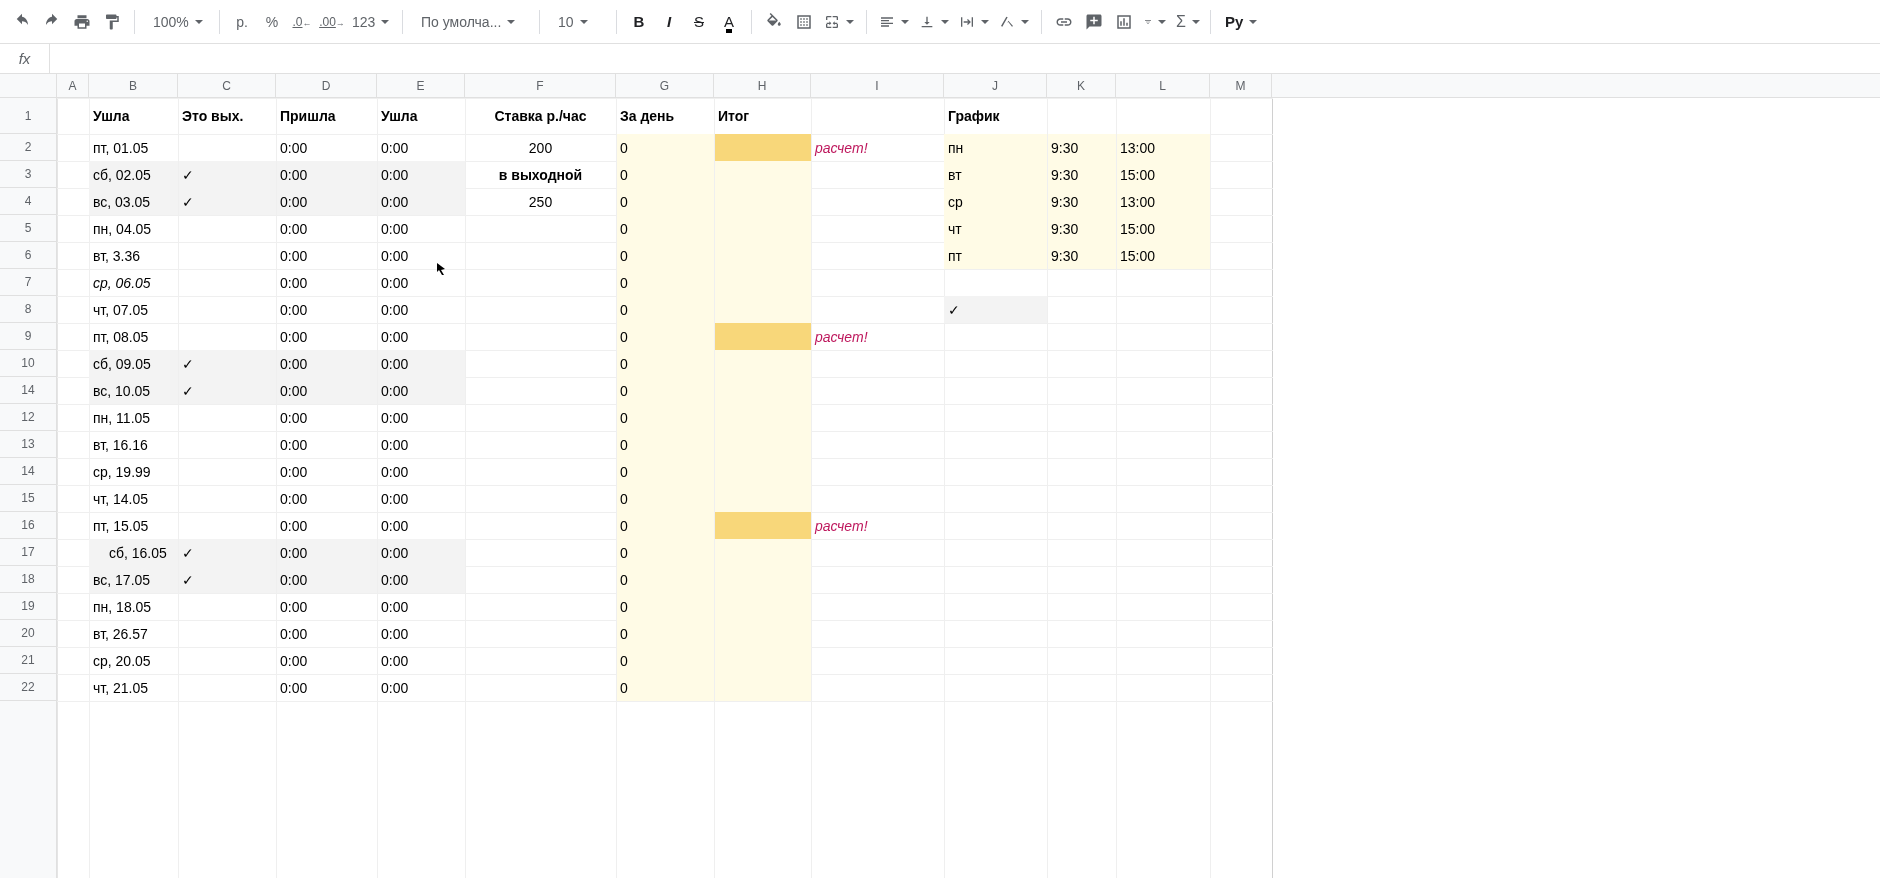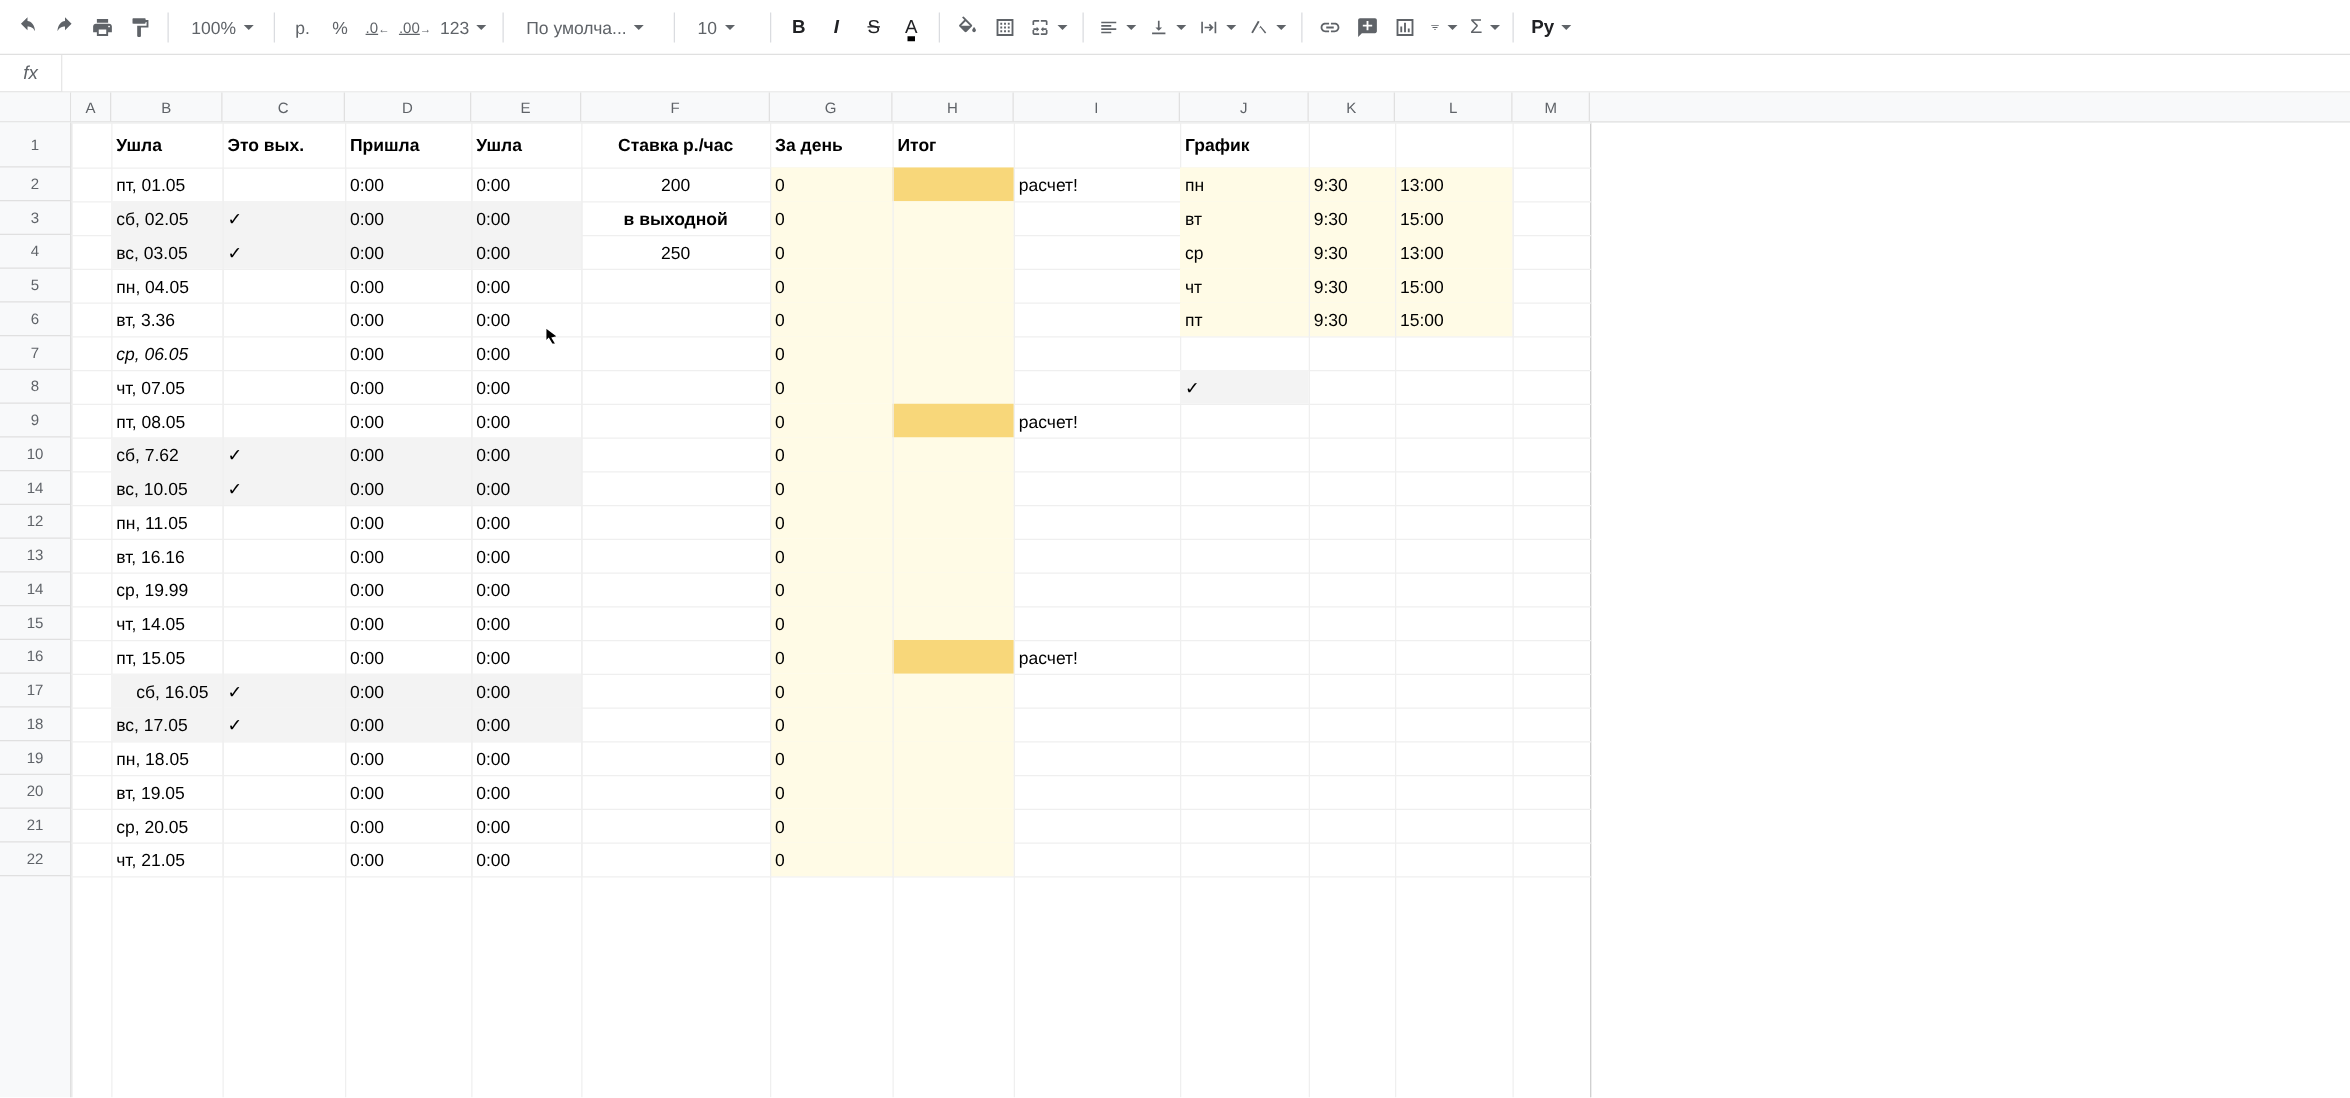--- a/index.html
+++ b/index.html
@@ -31,21 +31,21 @@
 
 .grid-wrap { display: grid; grid-template-columns: 57px 1fr; grid-template-rows: 24px 1fr; height: calc(100vh - 74px); }
 .corner { background: #f8f9fa; border-right: 1px solid #e0e0e0; border-bottom: 1px solid #e0e0e0; }
 .col-headers { display: flex; background: #f8f9fa; border-bottom: 1px solid #e0e0e0; }
 .col-h { border-right: 1px solid #e0e0e0; text-align: center; font-size: 12px; color: #5f6368; line-height: 24px; }
 .row-headers { background: #f8f9fa; border-right: 1px solid #e0e0e0; }
 .row-h { border-bottom: 1px solid #e0e0e0; text-align: center; font-size: 12px; color: #5f6368; display: flex; align-items: center; justify-content: center; }
 .cells { position: relative; }
 .cell { position: absolute; display: flex; align-items: center; padding: 0 4px; font-size: 14px; color: #000; overflow: hidden; white-space: nowrap; }
 .hdr { font-weight: bold; }
-.italic { color: #000000; }
+.italic { font-style: italic; color: #be185d; }
 .bold { font-weight: bold; }
 .grid-line-v { position: absolute; top: 0; bottom: 0; width: 1px; background: #e5e5e5; }
 .grid-line-h { position: absolute; left: 0; width: 1216px; height: 1px; background: #e5e5e5; }
 .soft-line-v { position: absolute; top: 33px; width: 1px; background: #efefef; }
 .hl-orange { background: #f8d77a; }
 .weekend-shade { background: #f3f3f3; }
 .pale-yellow { background: #fffbe6; }
 .center { justify-content: center; }
 </style>
 </head>
@@ -340,21 +340,21 @@
       <div class="pale-yellow" style="position: absolute; left: 657px; top: 225px; width: 97px; height: 27px;"></div>
       <div class="hl-orange" style="position: absolute; left: 657px; top: 225px; width: 97px; height: 27px;"></div>
       <div class="cell" style="left: 32px; top: 225px; width: 89px; height: 27px;">пт, 08.05</div>
       <div class="cell" style="left: 219px; top: 225px; width: 101px; height: 27px;">0:00</div>
       <div class="cell" style="left: 320px; top: 225px; width: 88px; height: 27px;">0:00</div>
       <div class="cell" style="left: 559px; top: 225px; width: 98px; height: 27px;">0</div>
       <div class="cell italic" style="left: 754px; top: 225px; width: 133px; height: 27px;">расчет!</div>
       <div class="weekend-shade" style="position: absolute; left: 32px; top: 252px; width: 376px; height: 27px;"></div>
       <div class="pale-yellow" style="position: absolute; left: 559px; top: 252px; width: 98px; height: 27px;"></div>
       <div class="pale-yellow" style="position: absolute; left: 657px; top: 252px; width: 97px; height: 27px;"></div>
-      <div class="cell" style="left: 32px; top: 252px; width: 89px; height: 27px;">сб, 7.62</div>
+      <div class="cell" style="left: 32px; top: 252px; width: 89px; height: 27px;">сб, 09.05</div>
       <div class="cell" style="left: 121px; top: 252px; width: 98px; height: 27px;">✓</div>
       <div class="cell" style="left: 219px; top: 252px; width: 101px; height: 27px;">0:00</div>
       <div class="cell" style="left: 320px; top: 252px; width: 88px; height: 27px;">0:00</div>
       <div class="cell" style="left: 559px; top: 252px; width: 98px; height: 27px;">0</div>
       <div class="weekend-shade" style="position: absolute; left: 32px; top: 279px; width: 376px; height: 27px;"></div>
       <div class="pale-yellow" style="position: absolute; left: 559px; top: 279px; width: 98px; height: 27px;"></div>
       <div class="pale-yellow" style="position: absolute; left: 657px; top: 279px; width: 97px; height: 27px;"></div>
       <div class="cell" style="left: 32px; top: 279px; width: 89px; height: 27px;">вс, 10.05</div>
       <div class="cell" style="left: 121px; top: 279px; width: 98px; height: 27px;">✓</div>
       <div class="cell" style="left: 219px; top: 279px; width: 101px; height: 27px;">0:00</div>
@@ -409,21 +409,21 @@
       <div class="cell" style="left: 320px; top: 468px; width: 88px; height: 27px;">0:00</div>
       <div class="cell" style="left: 559px; top: 468px; width: 98px; height: 27px;">0</div>
       <div class="pale-yellow" style="position: absolute; left: 559px; top: 495px; width: 98px; height: 27px;"></div>
       <div class="pale-yellow" style="position: absolute; left: 657px; top: 495px; width: 97px; height: 27px;"></div>
       <div class="cell" style="left: 32px; top: 495px; width: 89px; height: 27px;">пн, 18.05</div>
       <div class="cell" style="left: 219px; top: 495px; width: 101px; height: 27px;">0:00</div>
       <div class="cell" style="left: 320px; top: 495px; width: 88px; height: 27px;">0:00</div>
       <div class="cell" style="left: 559px; top: 495px; width: 98px; height: 27px;">0</div>
       <div class="pale-yellow" style="position: absolute; left: 559px; top: 522px; width: 98px; height: 27px;"></div>
       <div class="pale-yellow" style="position: absolute; left: 657px; top: 522px; width: 97px; height: 27px;"></div>
-      <div class="cell" style="left: 32px; top: 522px; width: 89px; height: 27px;">вт, 19.05</div>
+      <div class="cell" style="left: 32px; top: 522px; width: 89px; height: 27px;">вт, 26.57</div>
       <div class="cell" style="left: 219px; top: 522px; width: 101px; height: 27px;">0:00</div>
       <div class="cell" style="left: 320px; top: 522px; width: 88px; height: 27px;">0:00</div>
       <div class="cell" style="left: 559px; top: 522px; width: 98px; height: 27px;">0</div>
       <div class="pale-yellow" style="position: absolute; left: 559px; top: 549px; width: 98px; height: 27px;"></div>
       <div class="pale-yellow" style="position: absolute; left: 657px; top: 549px; width: 97px; height: 27px;"></div>
       <div class="cell" style="left: 32px; top: 549px; width: 89px; height: 27px;">ср, 20.05</div>
       <div class="cell" style="left: 219px; top: 549px; width: 101px; height: 27px;">0:00</div>
       <div class="cell" style="left: 320px; top: 549px; width: 88px; height: 27px;">0:00</div>
       <div class="cell" style="left: 559px; top: 549px; width: 98px; height: 27px;">0</div>
       <div class="pale-yellow" style="position: absolute; left: 559px; top: 576px; width: 98px; height: 27px;"></div>

